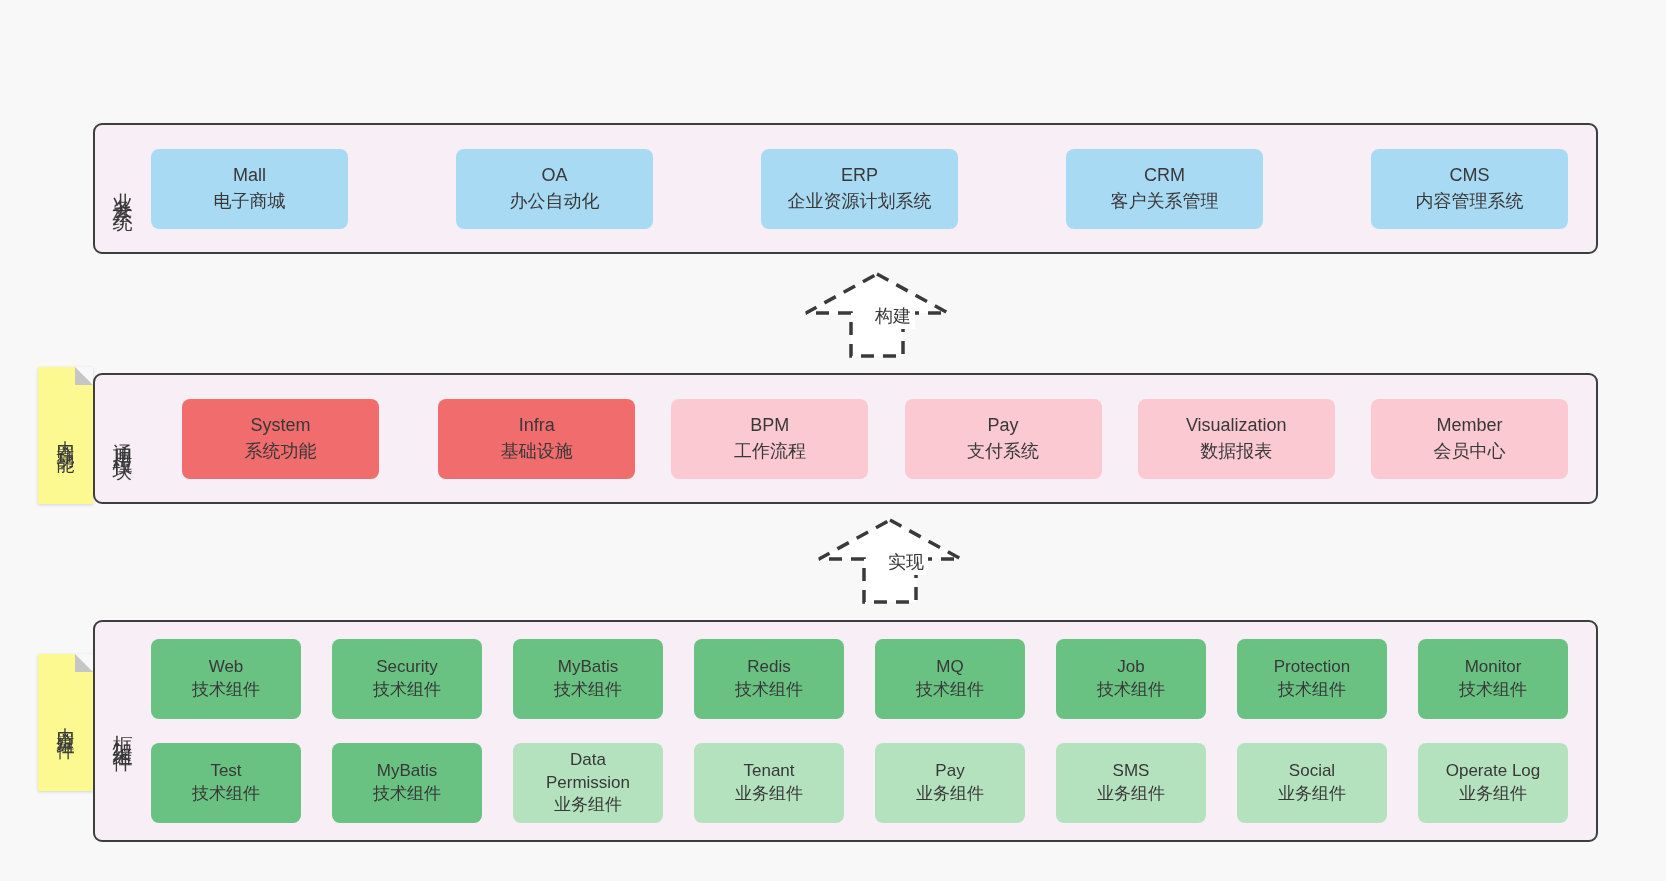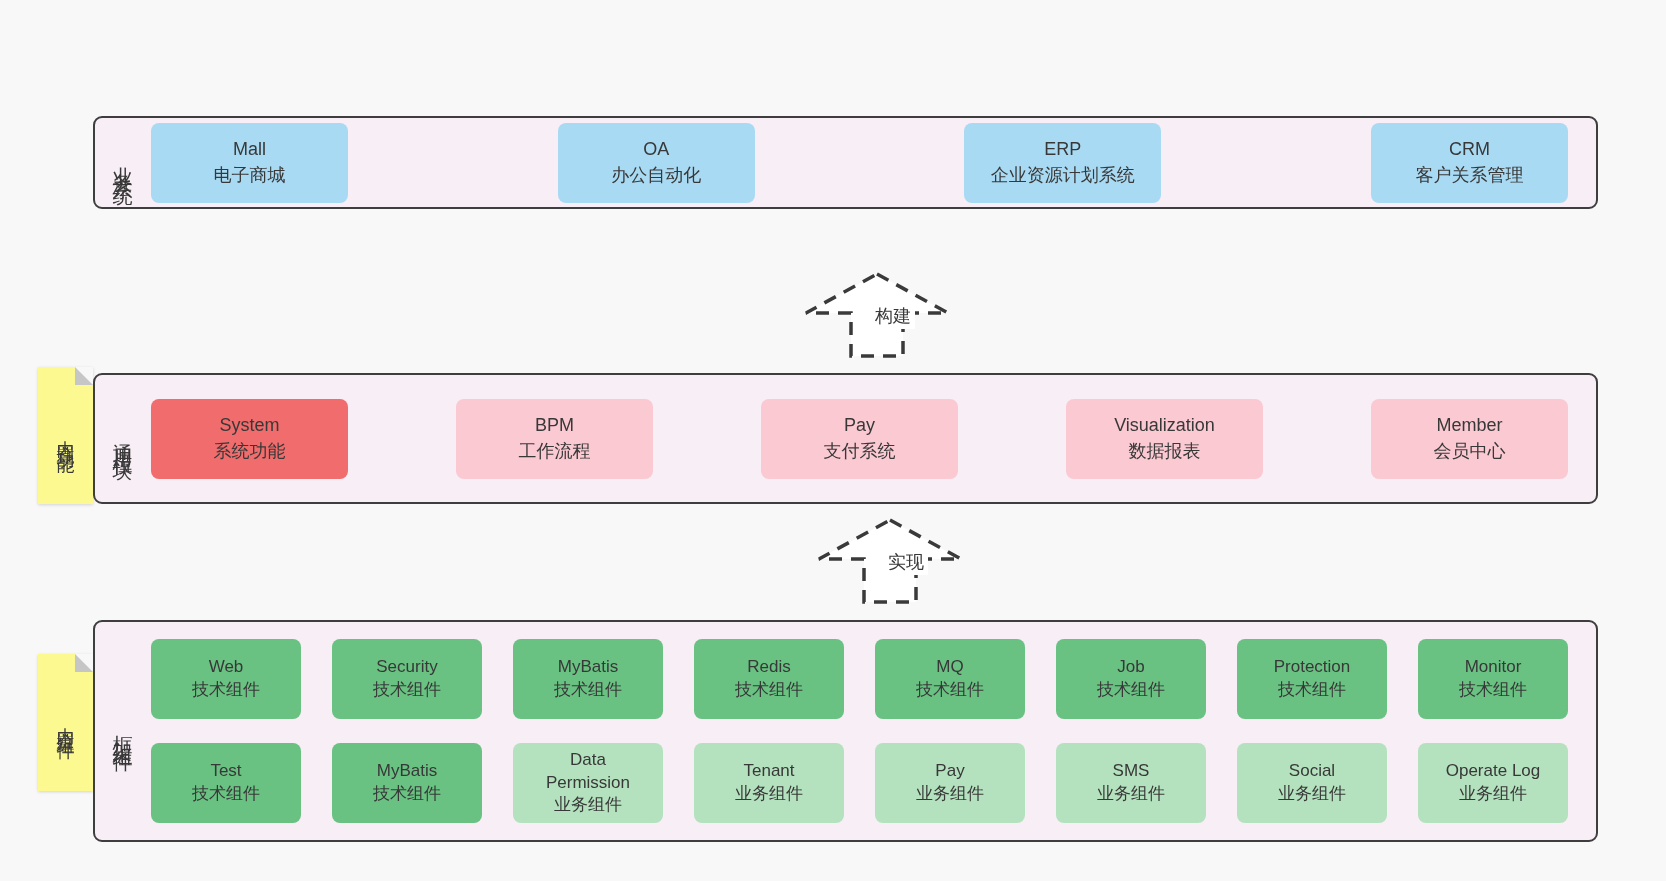--- a/index.html
+++ b/index.html
@@ -16,40 +16,40 @@
     font-family:"Liberation Sans","DejaVu Sans",sans-serif;
     color:var(--text,#383838);
     overflow:hidden;
   }
   .panel{
     position:absolute;left:93px;width:1505px;
     background:var(--panel,#f8eef6);
     border:2px solid var(--panel-border,#3e3e3e);
     border-radius:9px;display:flex;
   }
-  #panel-business{top:116px;height:93px;}
+  #panel-business{top:123px;height:131px;}
   #panel-modules{top:373px;height:131px;}
   #panel-components{top:620px;height:222px;}
   .panel-label{width:56px;flex:none;display:flex;align-items:center;justify-content:center;}
   .v-text{
     writing-mode:vertical-lr;text-orientation:upright;
     font-size:20px;letter-spacing:6px;color:var(--text,#383838);line-height:1;
   }
   .boxes{flex:1;display:flex;align-items:center;justify-content:space-between;padding-right:28px;}
   .rows{flex:1;display:flex;flex-direction:column;justify-content:center;gap:24px;padding-right:28px;}
   .row{display:flex;justify-content:space-between;}
   .box{
     height:80px;border-radius:8px;
     display:flex;flex-direction:column;align-items:center;justify-content:center;
     text-align:center;font-size:18px;line-height:1.42;color:var(--text,#383838);
   }
   .w-lg{width:197px;}
   .w-sm{width:150px;font-size:17px;line-height:1.35;}
   .blue{background:var(--blue,#a9daf3);}
-  .red{background:var(--red,#f16c6c);}
+  .red{background:var(--red,#f16c6c);margin-left:31px;}
   .pink{background:var(--pink,#fbc9d2);margin-left:8px;}
   .green{background:var(--green,#69c282);}
   .lightgreen{background:var(--green-light,#b4e2be);}
   .box-title{white-space:pre-line;}
   .sticky{
     position:absolute;left:38px;width:55px;height:137px;
     background:var(--sticky,#fbf98f);
     display:flex;align-items:center;justify-content:center;
     box-shadow:0 1px 3px rgba(0,0,0,.15);
   }
@@ -100,39 +100,47 @@
       <div class="box-sub">办公自动化</div>
     </div>
     <div class="box w-lg blue">
       <div class="box-title">ERP</div>
       <div class="box-sub">企业资源计划系统</div>
     </div>
     <div class="box w-lg blue">
       <div class="box-title">CRM</div>
       <div class="box-sub">客户关系管理</div>
     </div>
+    <div class="box w-lg blue">
+      <div class="box-title">CMS</div>
+      <div class="box-sub">内容管理系统</div>
+    </div>
   </div>
 </div>
 
 <div class="arrow" id="arrow-build">
   <svg viewBox="0 0 150 92">
     <path d="M75 5 L146 44 L101 44 L101 87 L49 87 L49 44 L4 44 Z" fill="#ffffff" stroke="#3a3a3a" stroke-width="3.5" stroke-dasharray="13 9"></path>
   </svg>
   <span class="arrow-label">构建</span>
 </div>
 
 <div class="panel" id="panel-modules">
   <div class="panel-label">
     <span class="v-text">通用模块</span>
   </div>
   <div class="boxes">
     <div class="box w-lg red">
       <div class="box-title">System</div>
       <div class="box-sub">系统功能</div>
     </div>
+    <div class="box w-lg red">
+      <div class="box-title">Infra</div>
+      <div class="box-sub">基础设施</div>
+    </div>
     <div class="box w-lg pink">
       <div class="box-title">BPM</div>
       <div class="box-sub">工作流程</div>
     </div>
     <div class="box w-lg pink">
       <div class="box-title">Pay</div>
       <div class="box-sub">支付系统</div>
     </div>
     <div class="box w-lg pink">
       <div class="box-title">Visualization</div>

